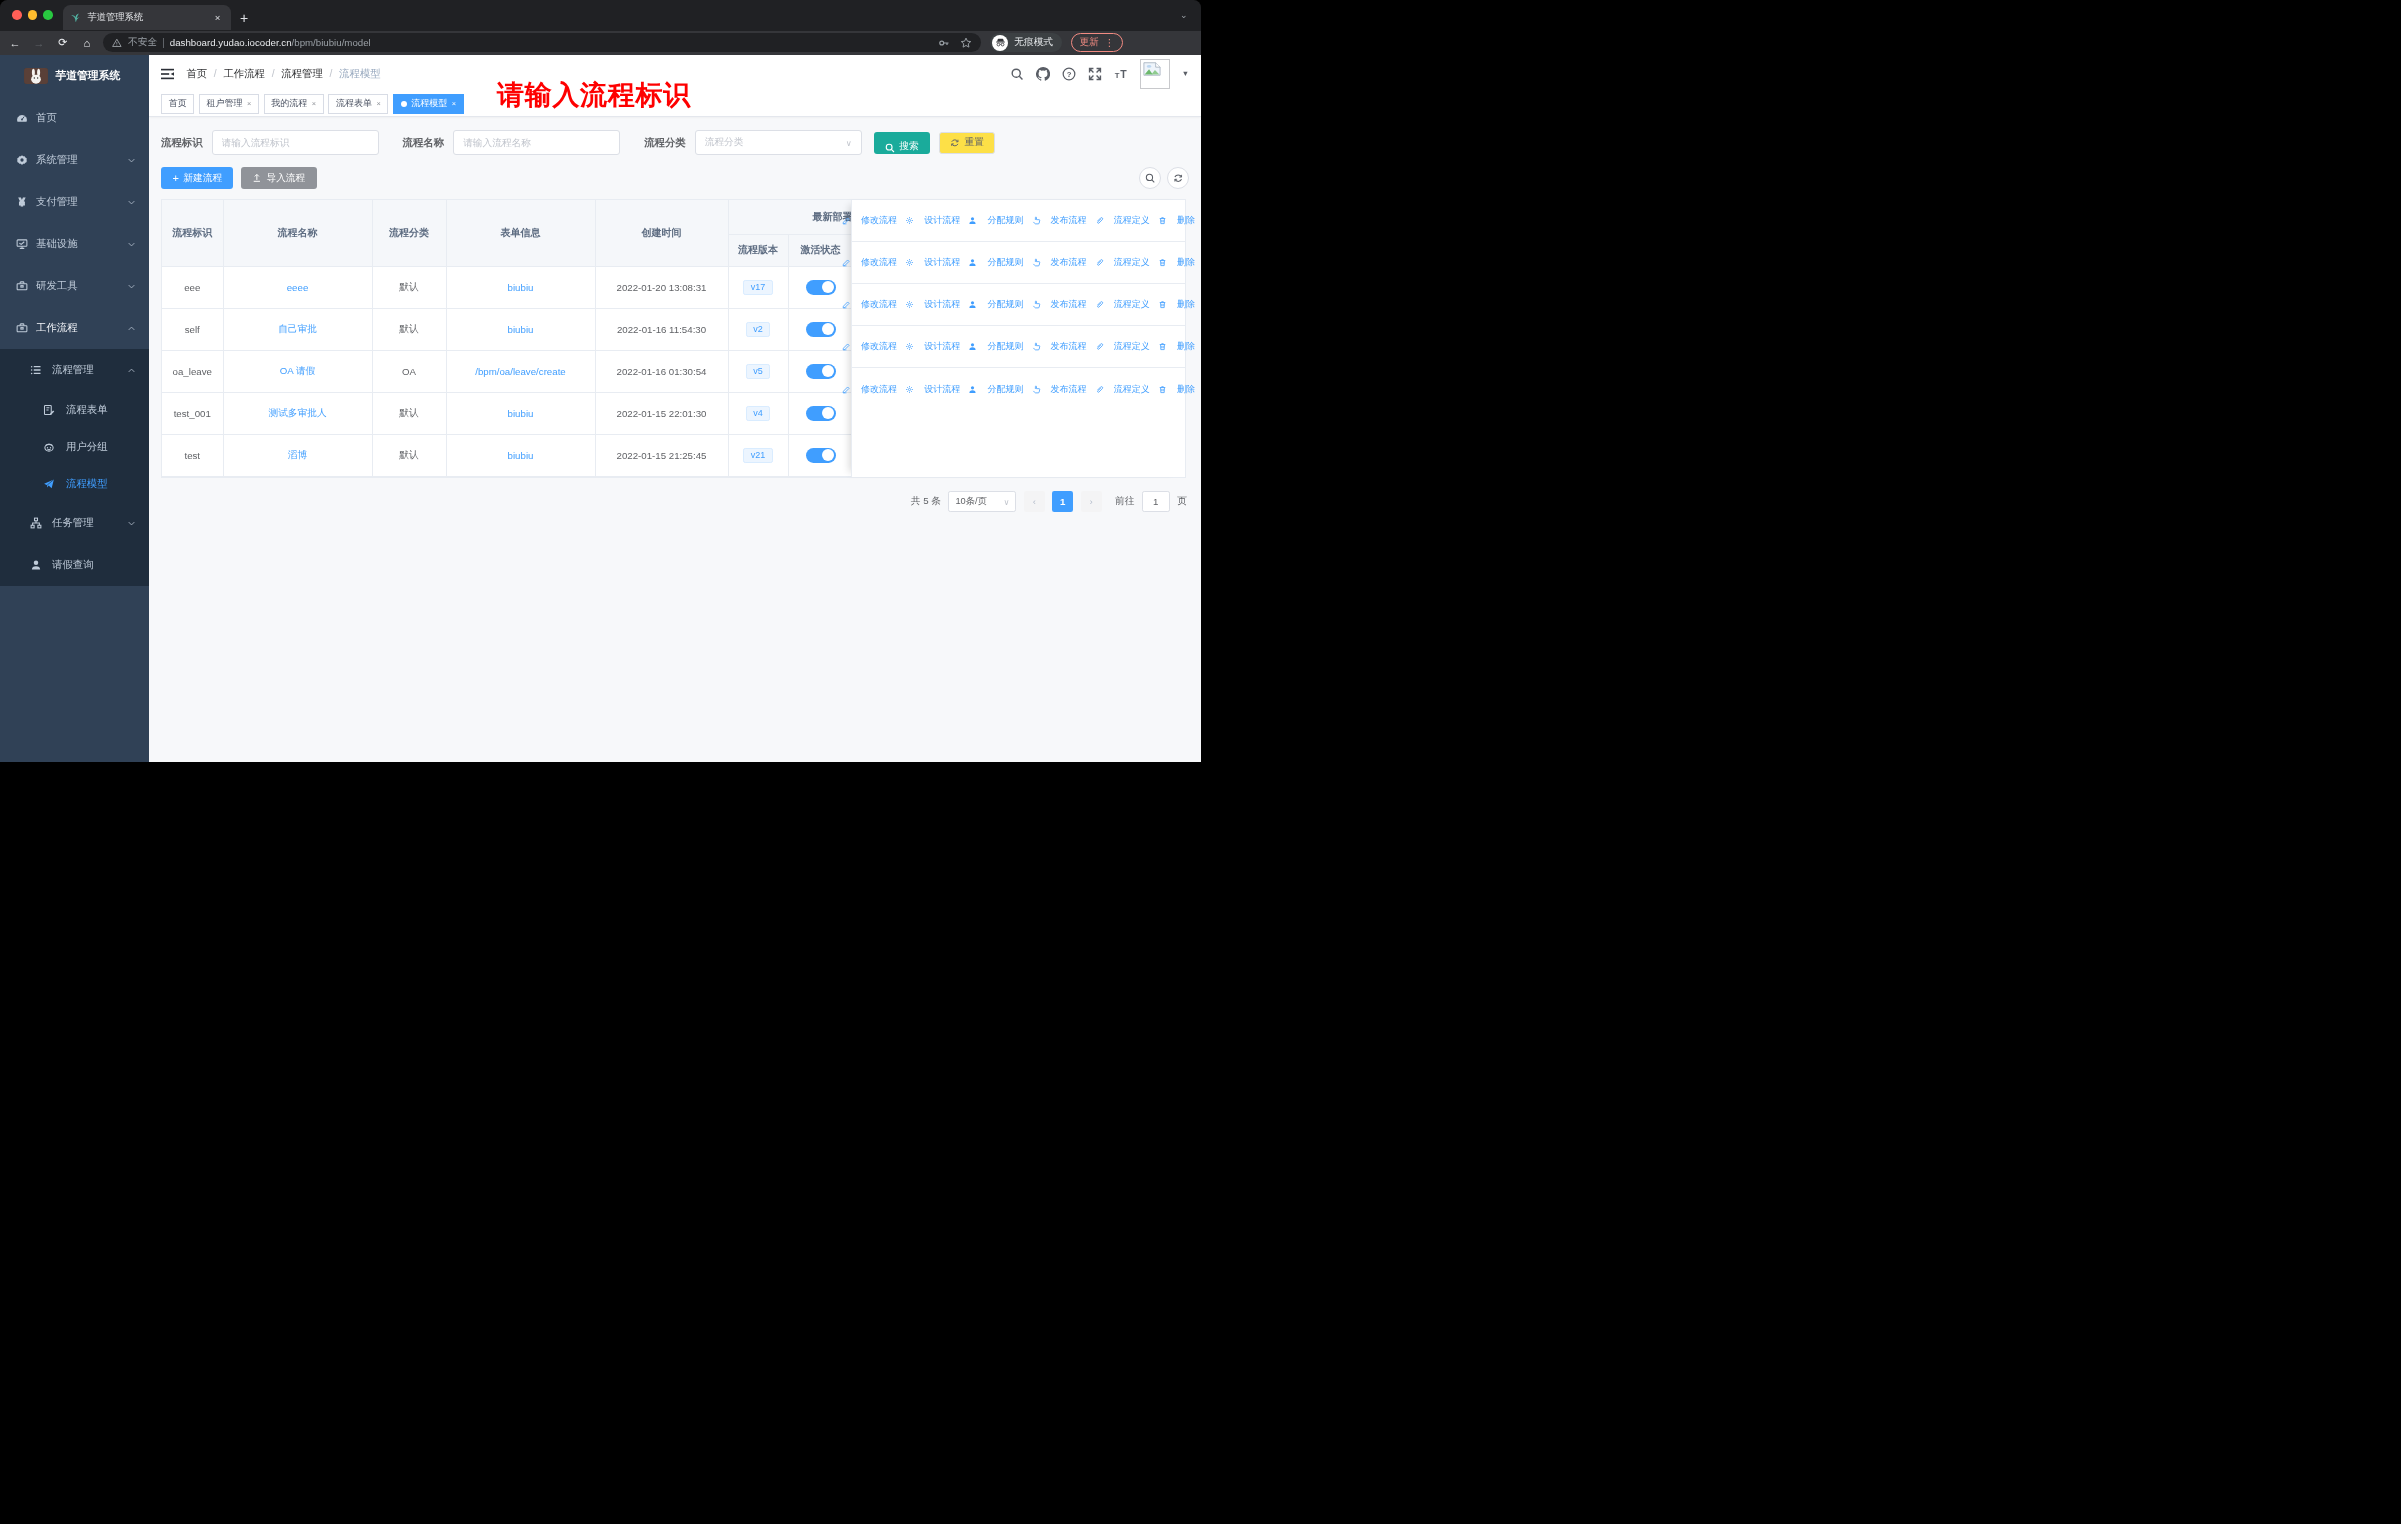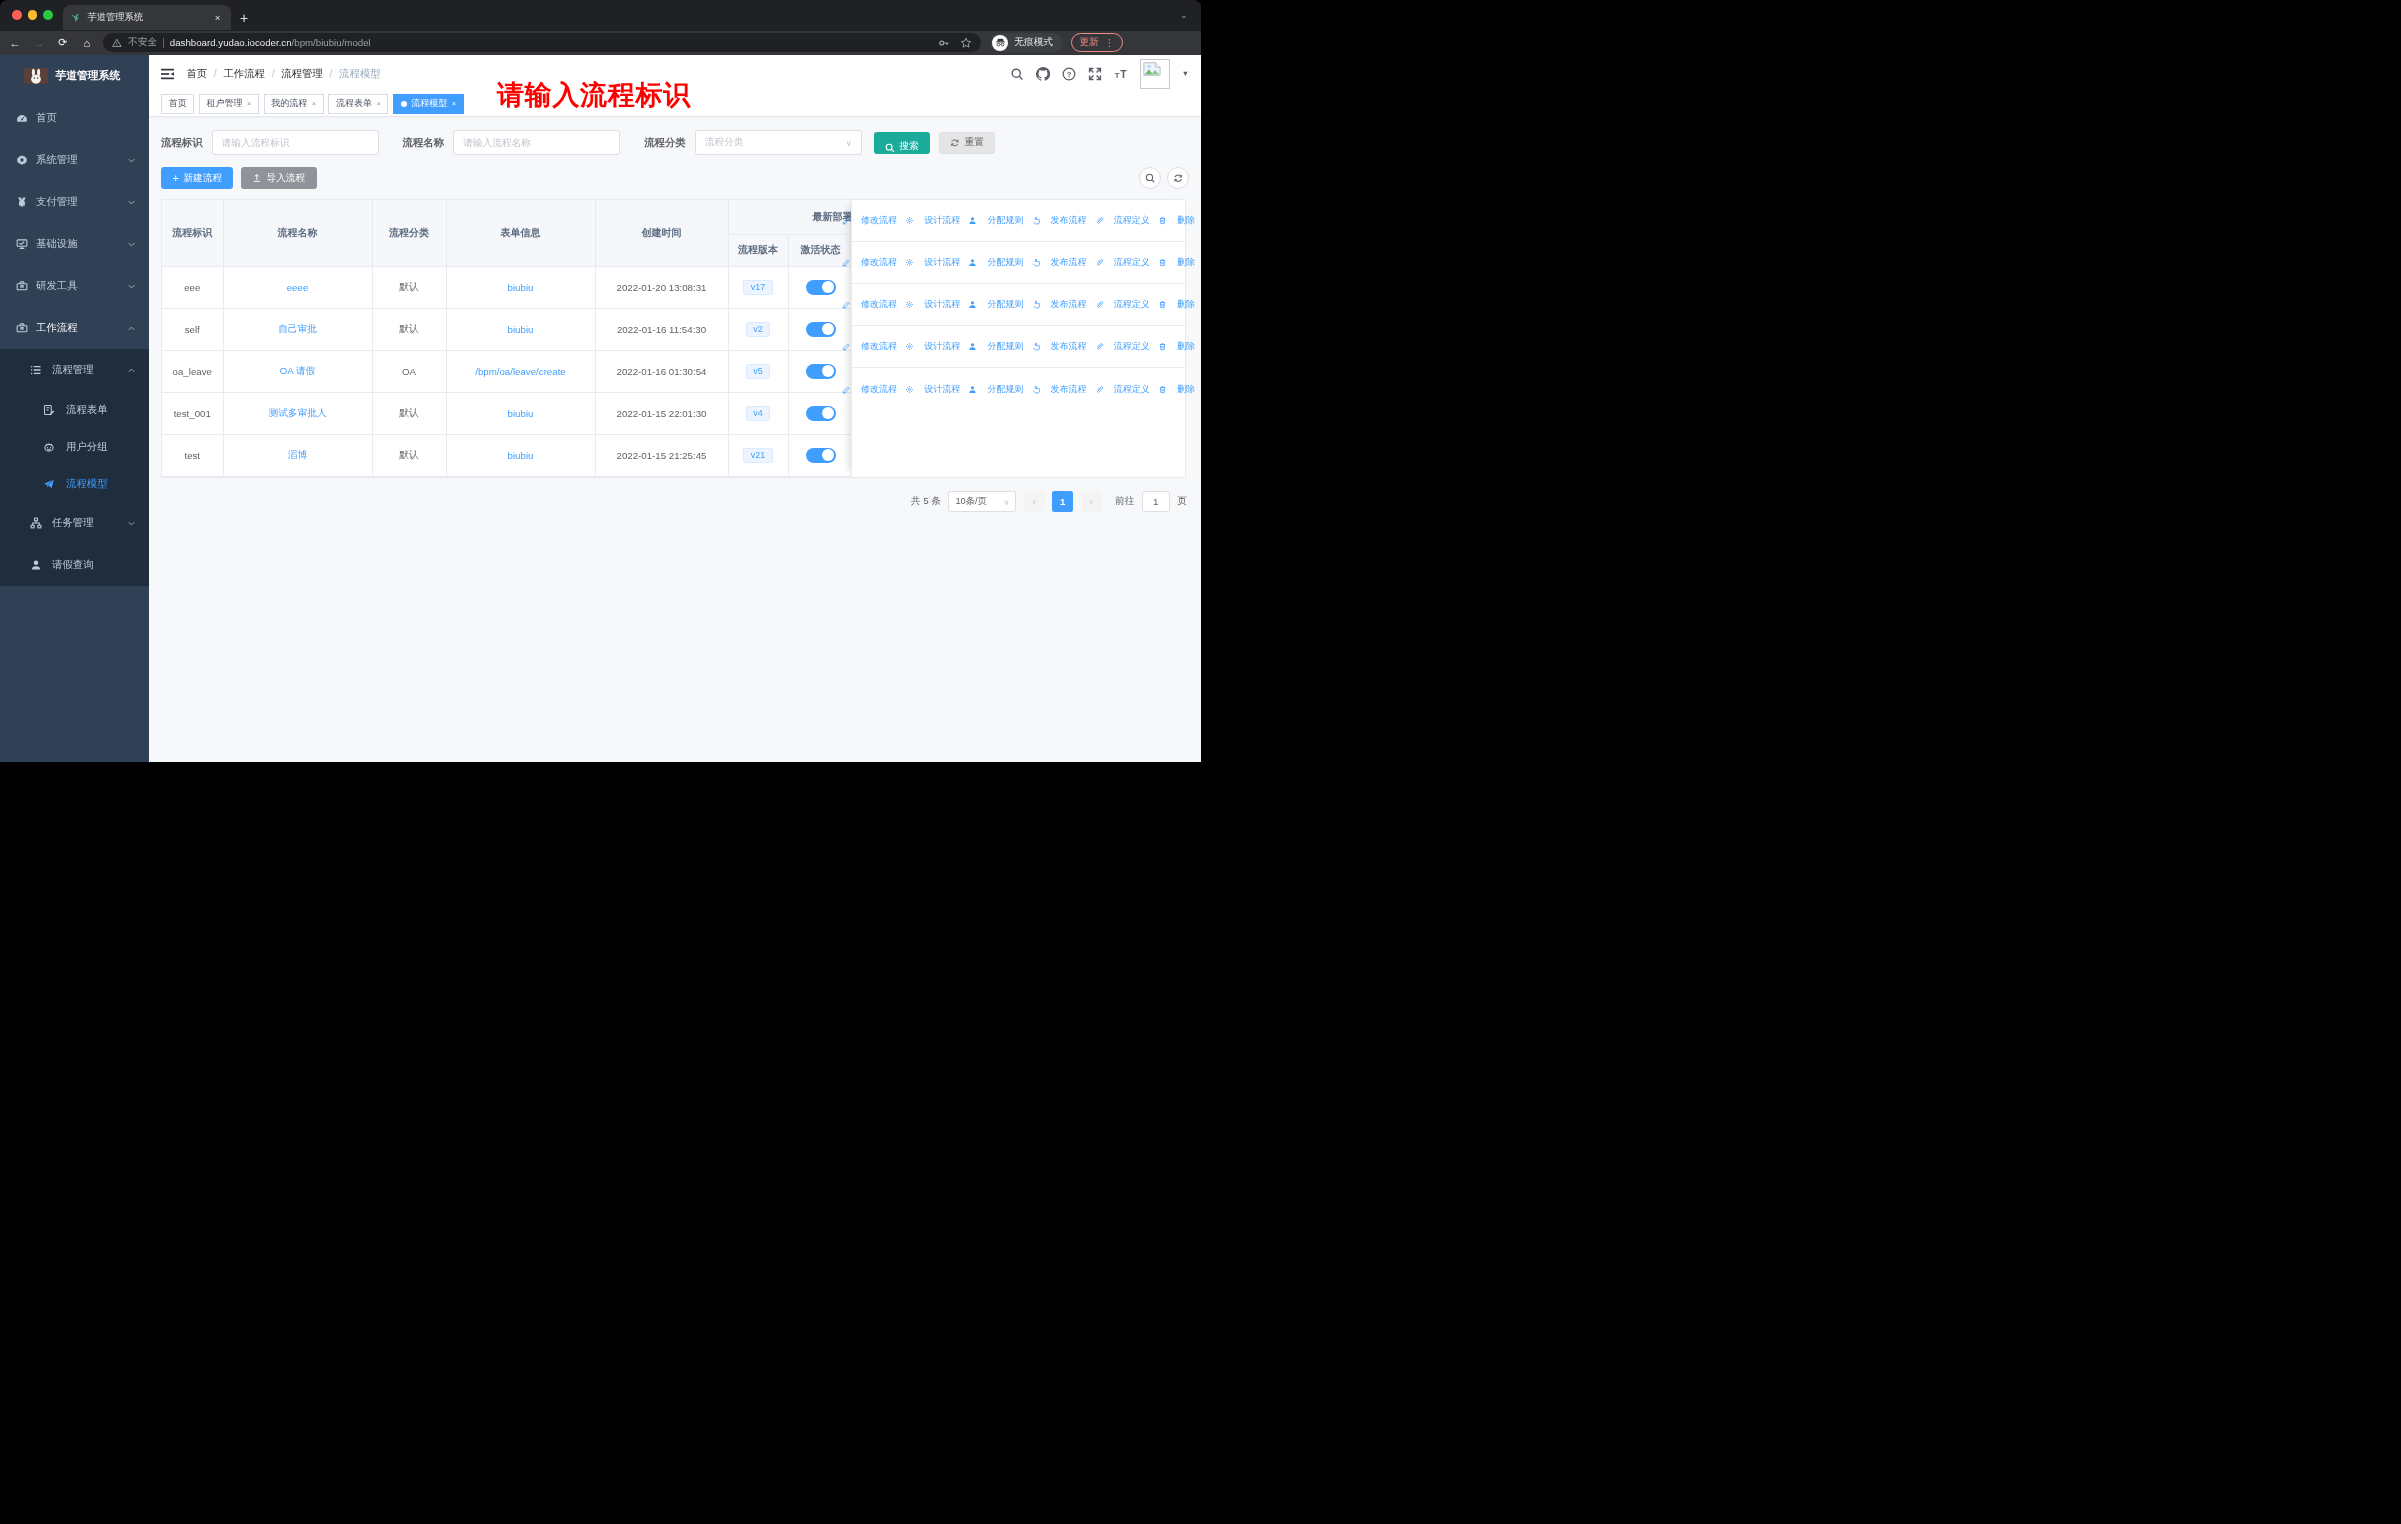--- a/index.html
+++ b/index.html
@@ -67,21 +67,21 @@
   .content { padding:13.4px 12px 0; flex:1; overflow:hidden; }
   .filters { display:flex; align-items:center; font-size:10.4px; color:#606266; margin-bottom:12px; }
   .f-label { font-weight:700; margin-right:9px; white-space:nowrap; }
   .f-input { width:167px; height:25px; border:0.7px solid #dcdfe6; border-radius:3px; background:#fff; padding:0 9px; font-size:9.7px; color:#606266; margin-right:24px; display:flex; align-items:center; }
   .f-input input { border:none; outline:none; width:100%; font-size:9.7px; color:#606266; background:transparent; }
   .f-input input::placeholder, .f-select .ph { color:#c0c4cc; }
   .f-select { justify-content:space-between; margin-right:12px; }
   .btn { height:22px; border-radius:3px; font-size:9.7px; display:inline-flex; align-items:center; gap:4.5px; padding:0 10.4px; border:0.7px solid transparent; cursor:pointer; white-space:nowrap; }
   .btn .ic { width:9.7px; height:9.7px; }
   .btn-search { background:var(--teal); color:#fff; margin-right:9px;align-items:flex-end; }
-  .btn-reset { background:#e5e5e5; border-color:#dcdfe6; color:#606266; }
+  .btn-reset { background:#fde047; border-color:#dcdfe6; color:#606266; }
   .btn-primary { background:#409eff; color:#fff; margin-right:7.4px; }
   .btn-info { background:#909399; color:#fff; }
 
   .actions-row { display:flex; align-items:center; margin-bottom:10.4px; }
   .round-btns { margin-left:auto; display:flex; gap:6px; }
   .round-btn { width:22px; height:22px; border-radius:50%; border:0.7px solid #dcdfe6; background:#fff; display:flex; align-items:center; justify-content:center; color:#5a5e66; }
   .round-btn .ic { width:10.4px; height:10.4px; }
 
   
   .table-wrap { position:relative; background:#fff; border:0.7px solid #e8ecf2; width:1025px; }

